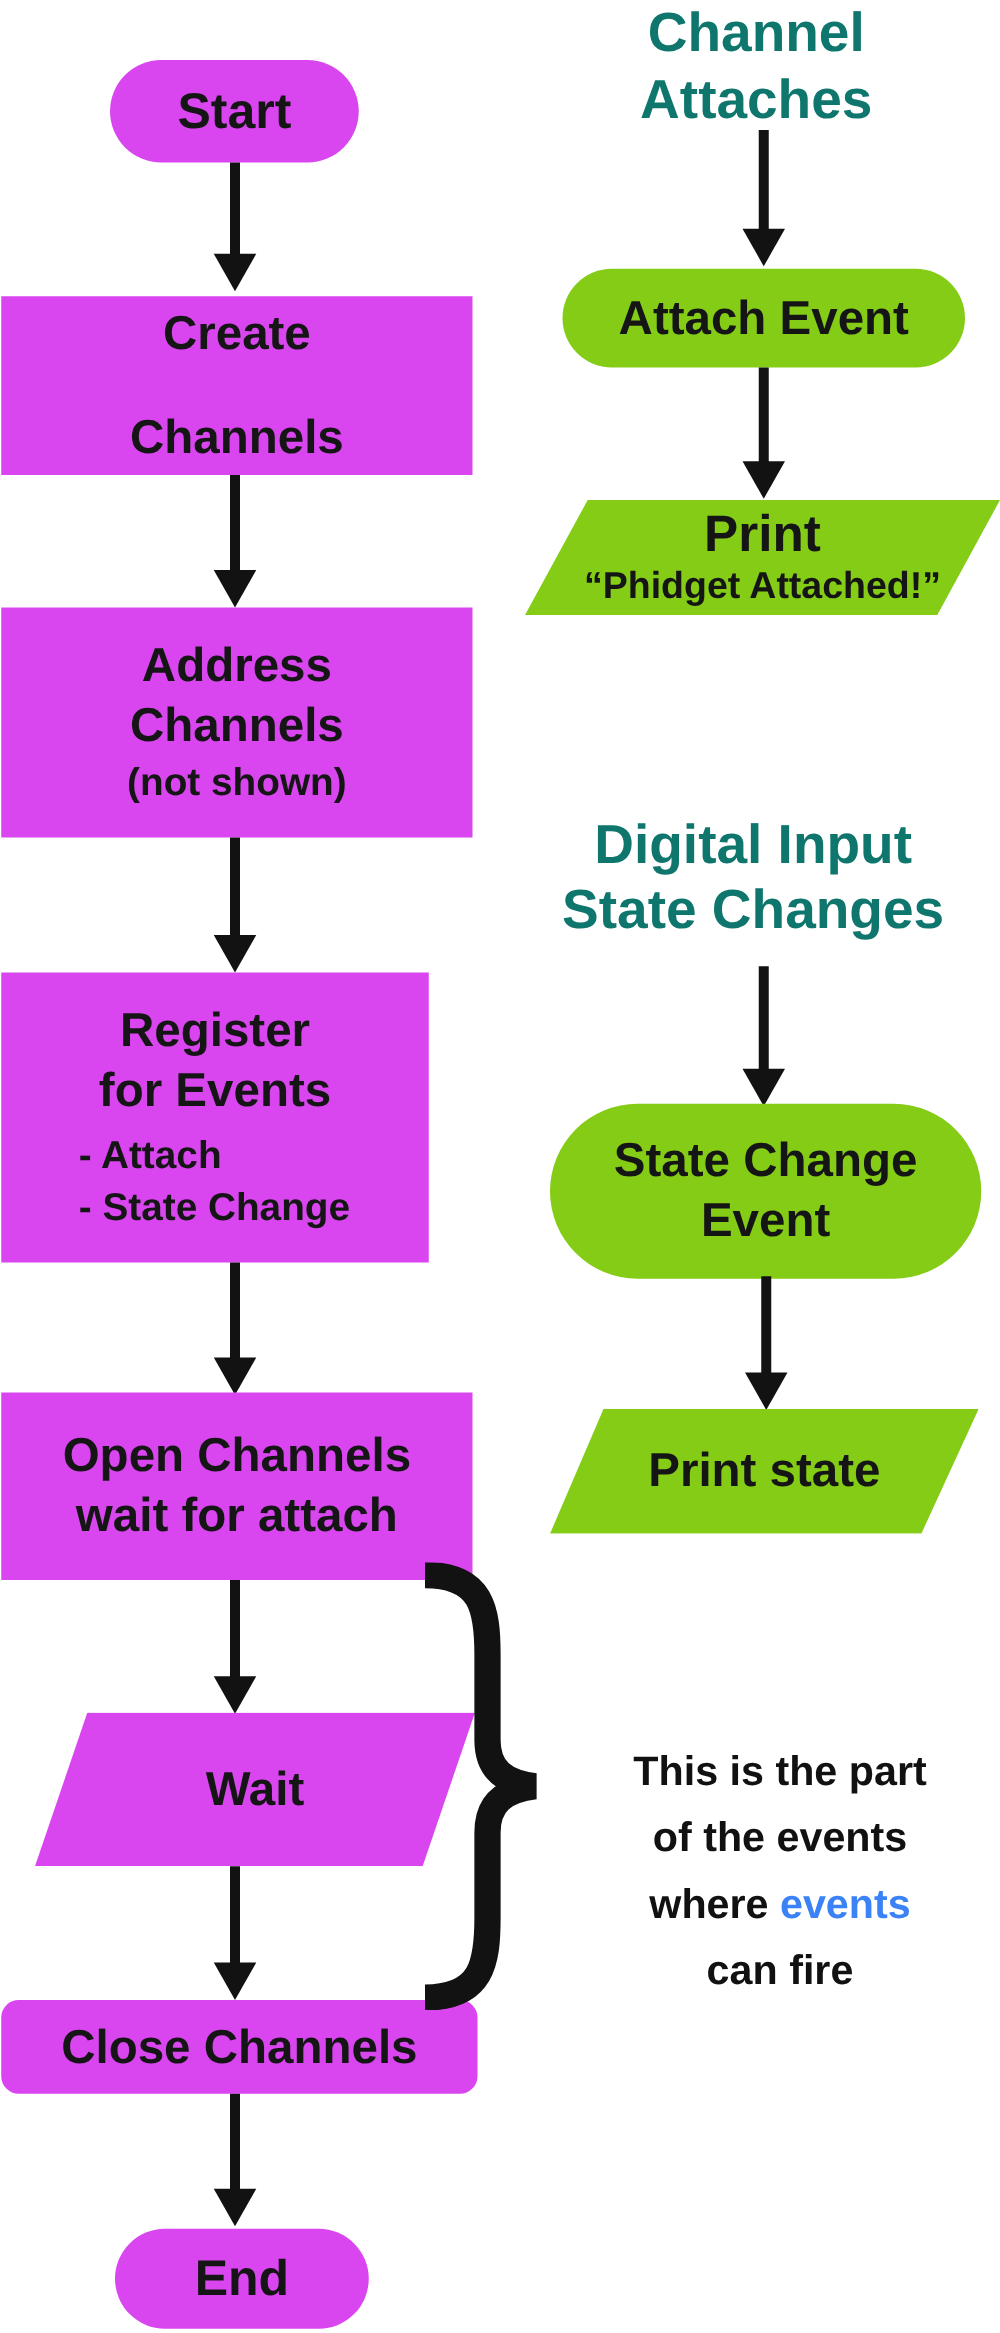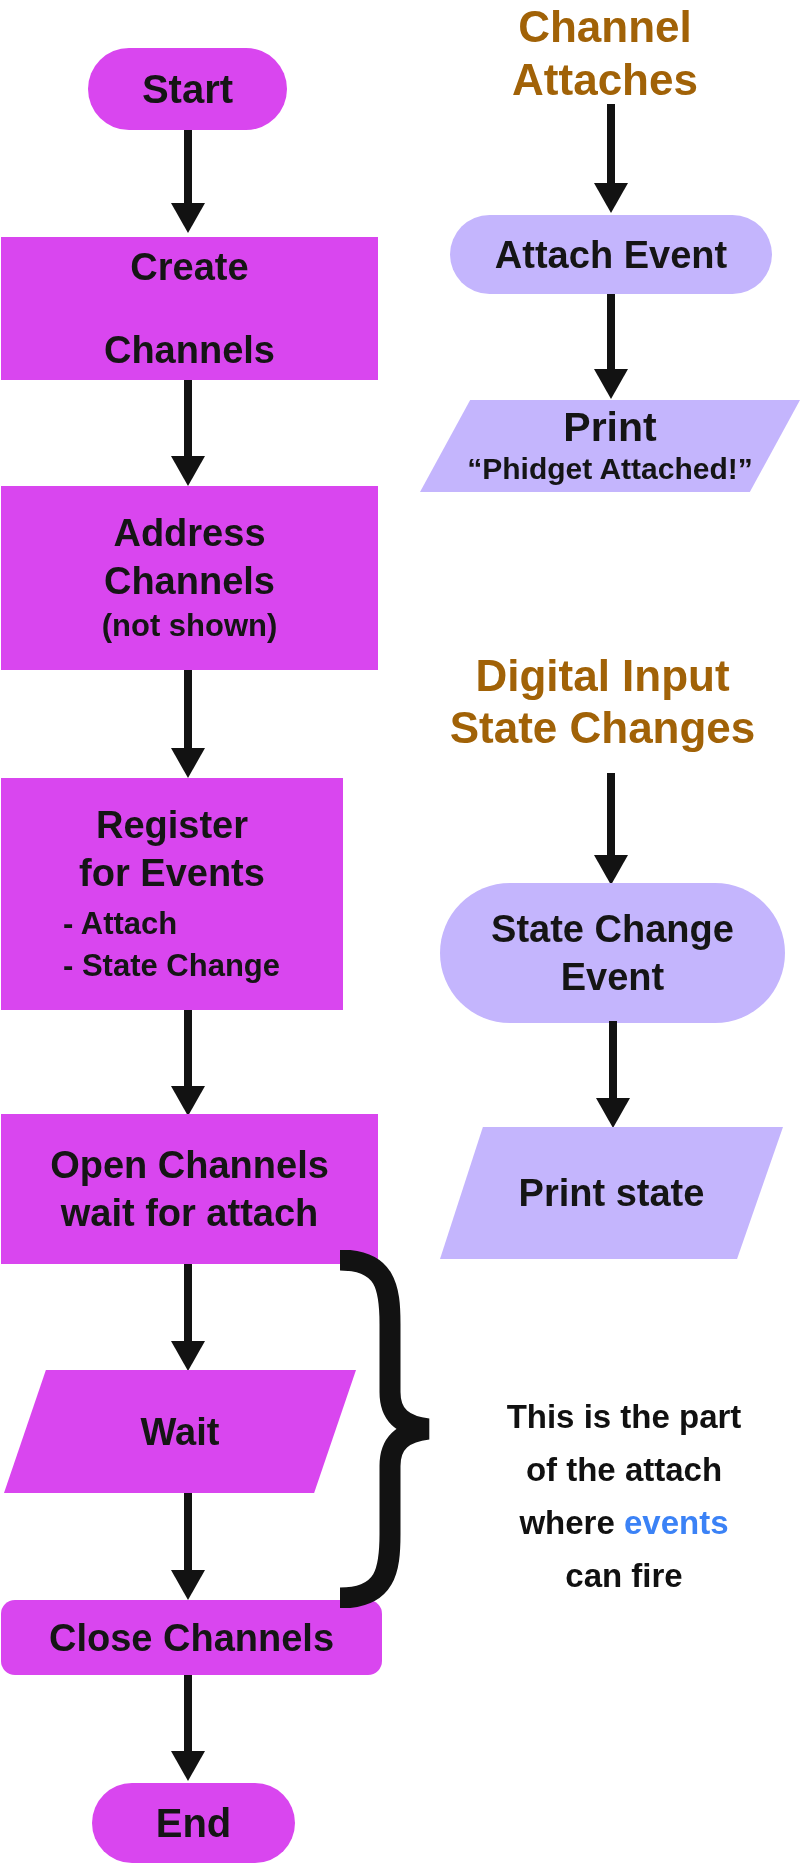--- a/index.html
+++ b/index.html
@@ -6,28 +6,28 @@
   .canvas{
     position:relative;width:800px;height:1866px;background:#ffffff;overflow:hidden;
     font-family:"Liberation Sans","DejaVu Sans",sans-serif;
     font-weight:700;color:#151515;
   }
   .node{
     position:absolute;display:flex;flex-direction:column;
     align-items:center;justify-content:center;text-align:center;
   }
   .green{background:#d946ef;}
-  .teal{background:#c4b5fd;}
+  .teal{background:#84cc16;}
   .pill{border-radius:999px;}
   .t40{font-size:40px;line-height:46px;}
   .t38{font-size:38px;line-height:48px;}
   .t31{font-size:31px;line-height:42px;}
   .t30{font-size:30px;line-height:38px;}
   .t41{font-size:41px;line-height:46px;}
-  .heading{position:absolute;text-align:center;font-size:44px;line-height:53px;color:#a16207;}
+  .heading{position:absolute;text-align:center;font-size:44px;line-height:53px;color:#0f766e;}
   .heading2{line-height:52px;}
   .para-print{clip-path:polygon(13.2% 0,100% 0,86.8% 100%,0 100%);}
   .para-wait{clip-path:polygon(11.9% 0,100% 0,88.1% 100%,0 100%);}
   .para-pstate{clip-path:polygon(12.5% 0,100% 0,86.6% 100%,0 100%);}
   .arrow{position:absolute;width:34px;}
   .arrow .shaft{position:absolute;left:13px;top:0;bottom:28px;width:8px;background:#121212;}
   .arrow .head{position:absolute;bottom:0;left:0;width:0;height:0;
     border-left:17px solid transparent;border-right:17px solid transparent;
     border-top:30px solid #121212;}
   .reg-items{width:100%;text-align:left;padding-left:62px;box-sizing:border-box;margin-top:6px;}
@@ -87,21 +87,21 @@
   <div class="node green t38" style="left:1px;top:1114px;width:377px;height:150px;">
     <div>Open Channels</div>
     <div>wait for attach</div>
   </div>
 
   <div class="arrow" style="left:171px;top:1264px;height:107px;">
     <div class="shaft"></div>
     <div class="head"></div>
   </div>
 
-  <div class="node green t38 para-wait" style="left:4px;top:1370px;width:352px;height:123px;">
+  <div class="node green t38 para-wait" style="left:28px;top:1370px;width:352px;height:123px;">
     <div>Wait</div>
   </div>
 
   <div class="arrow" style="left:171px;top:1493px;height:107px;">
     <div class="shaft"></div>
     <div class="head"></div>
   </div>
 
   <div class="node green t38" style="left:1px;top:1600px;width:381px;height:75px;border-radius:14px;">
     <div>Close Channels</div>
@@ -153,31 +153,31 @@
   <div class="node teal pill t38" style="left:440px;top:883px;width:345px;height:140px;">
     <div>State Change</div>
     <div>Event</div>
   </div>
 
   <div class="arrow" style="left:596px;top:1021px;height:107px;">
     <div class="shaft"></div>
     <div class="head"></div>
   </div>
 
-  <div class="node teal t38 para-pstate" style="left:440px;top:1127px;width:343px;height:132px;text-align:center;">
+  <div class="node teal t38 para-pstate" style="left:440px;top:1127px;width:343px;height:100px;text-align:center;">
     <div>Print state</div>
   </div>
 
   <svg class="brace" style="left:328px;top:1250px;" width="130" height="358" viewBox="0 0 130 358">
     <path d="M 12 10 C 58 10 62 38 62 74 L 62 142 C 62 166 76 176 100 179 C 76 182 62 192 62 216 L 62 284 C 62 320 58 348 12 348" fill="none" stroke="#121212" stroke-width="21" stroke-linejoin="miter" stroke-miterlimit="6"></path>
   </svg>
 
   <div class="annotation" style="left:448px;top:1390px;width:352px;">
     <div>This is the part</div>
-    <div>of the attach</div>
+    <div>of the events</div>
     <div>
       <span>where</span>
       <span class="hl">events</span>
     </div>
     <div>can fire</div>
   </div>
 
 </div>
 
 </body></html>

